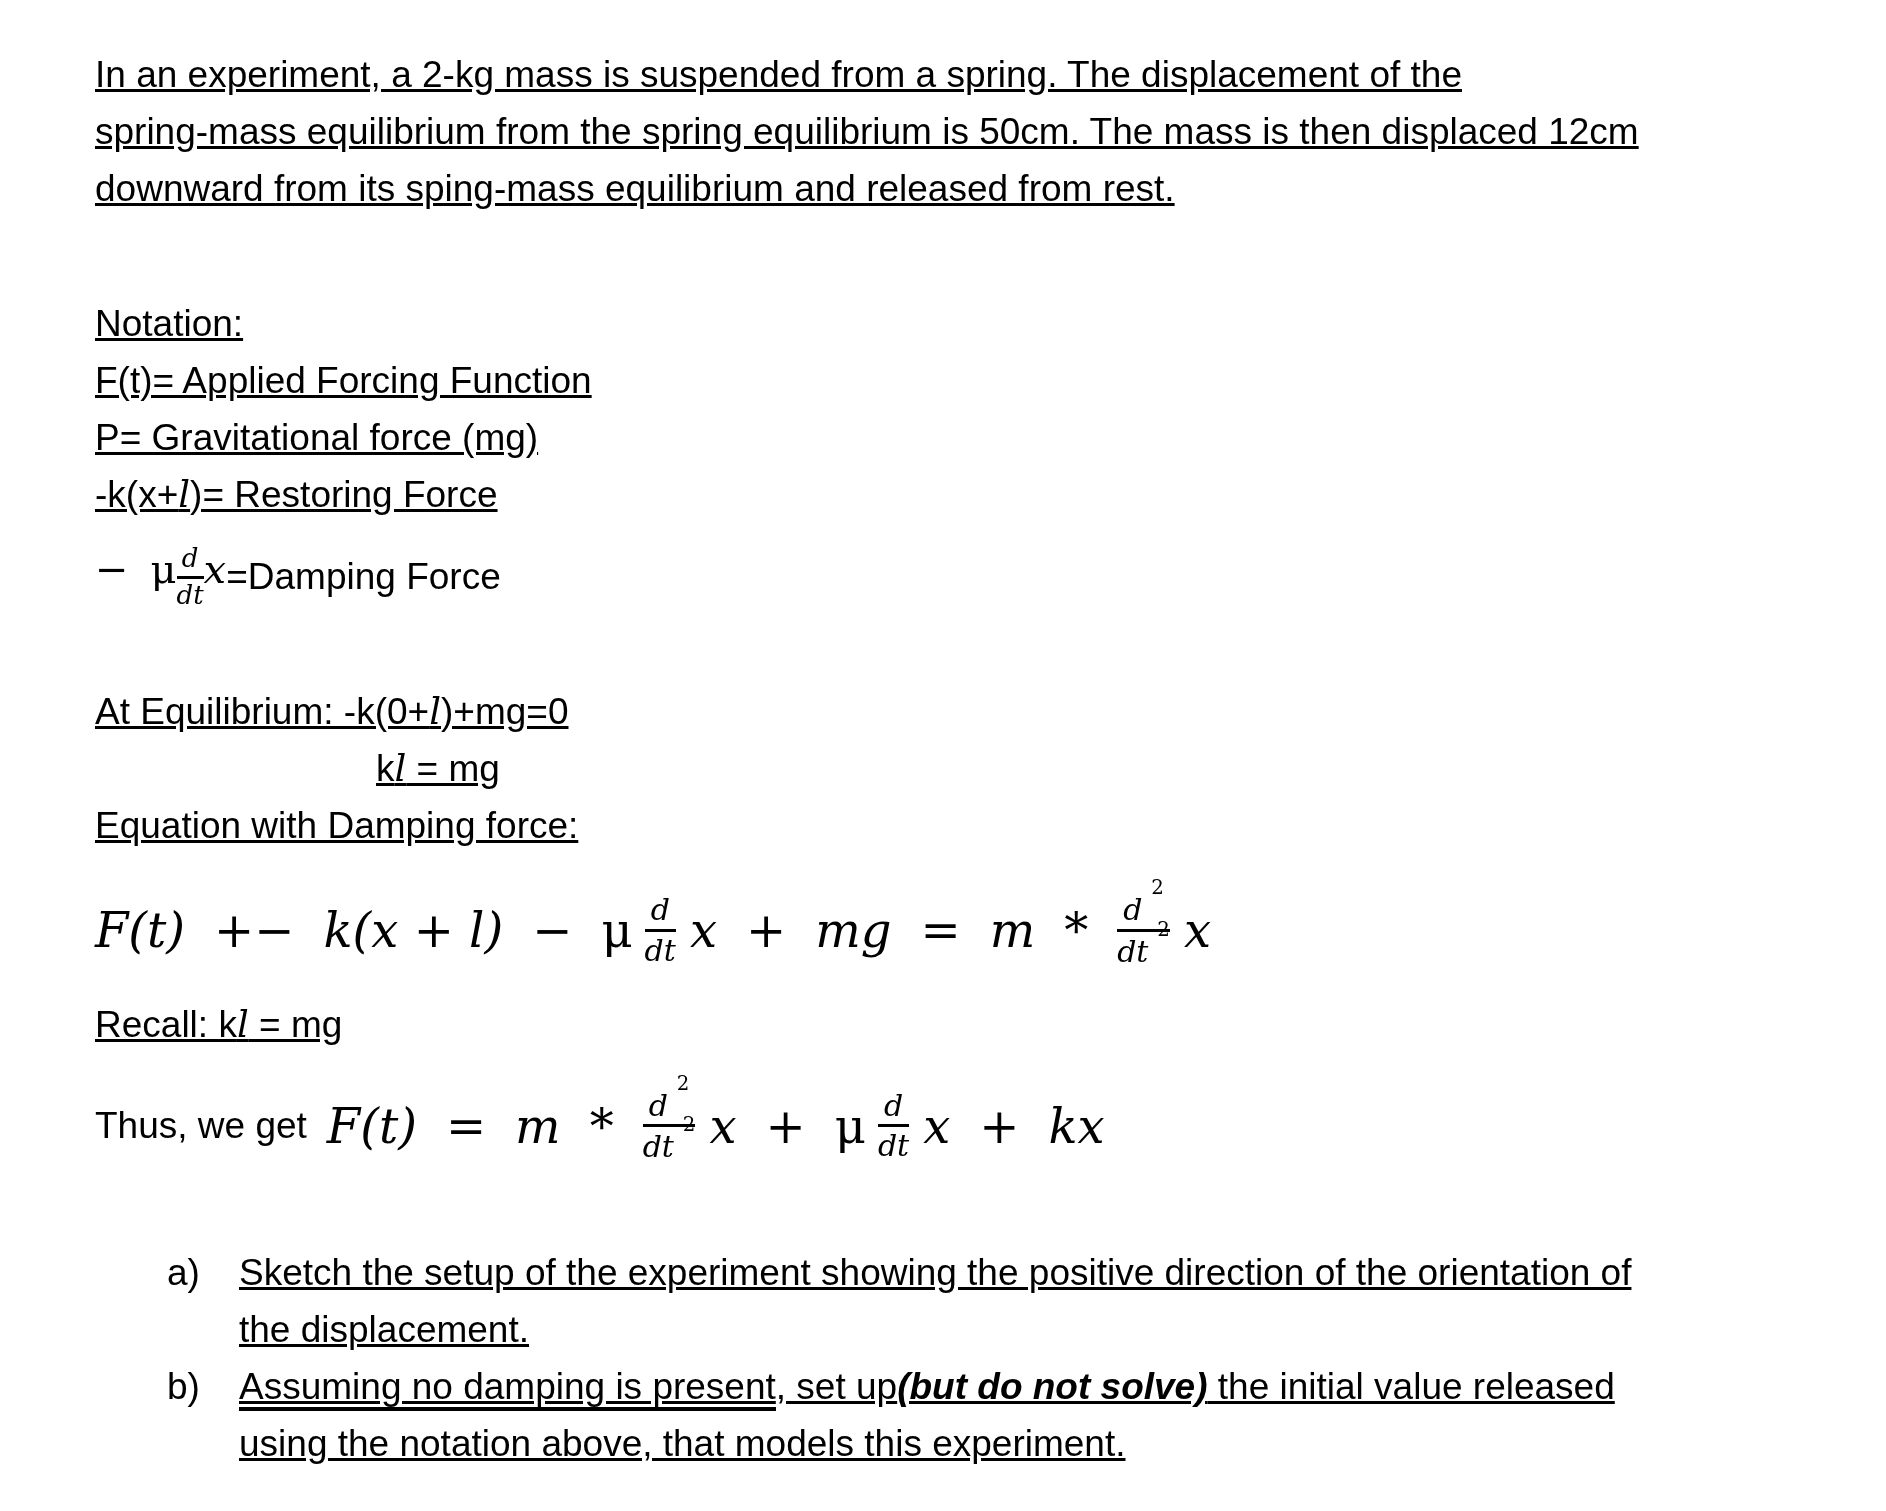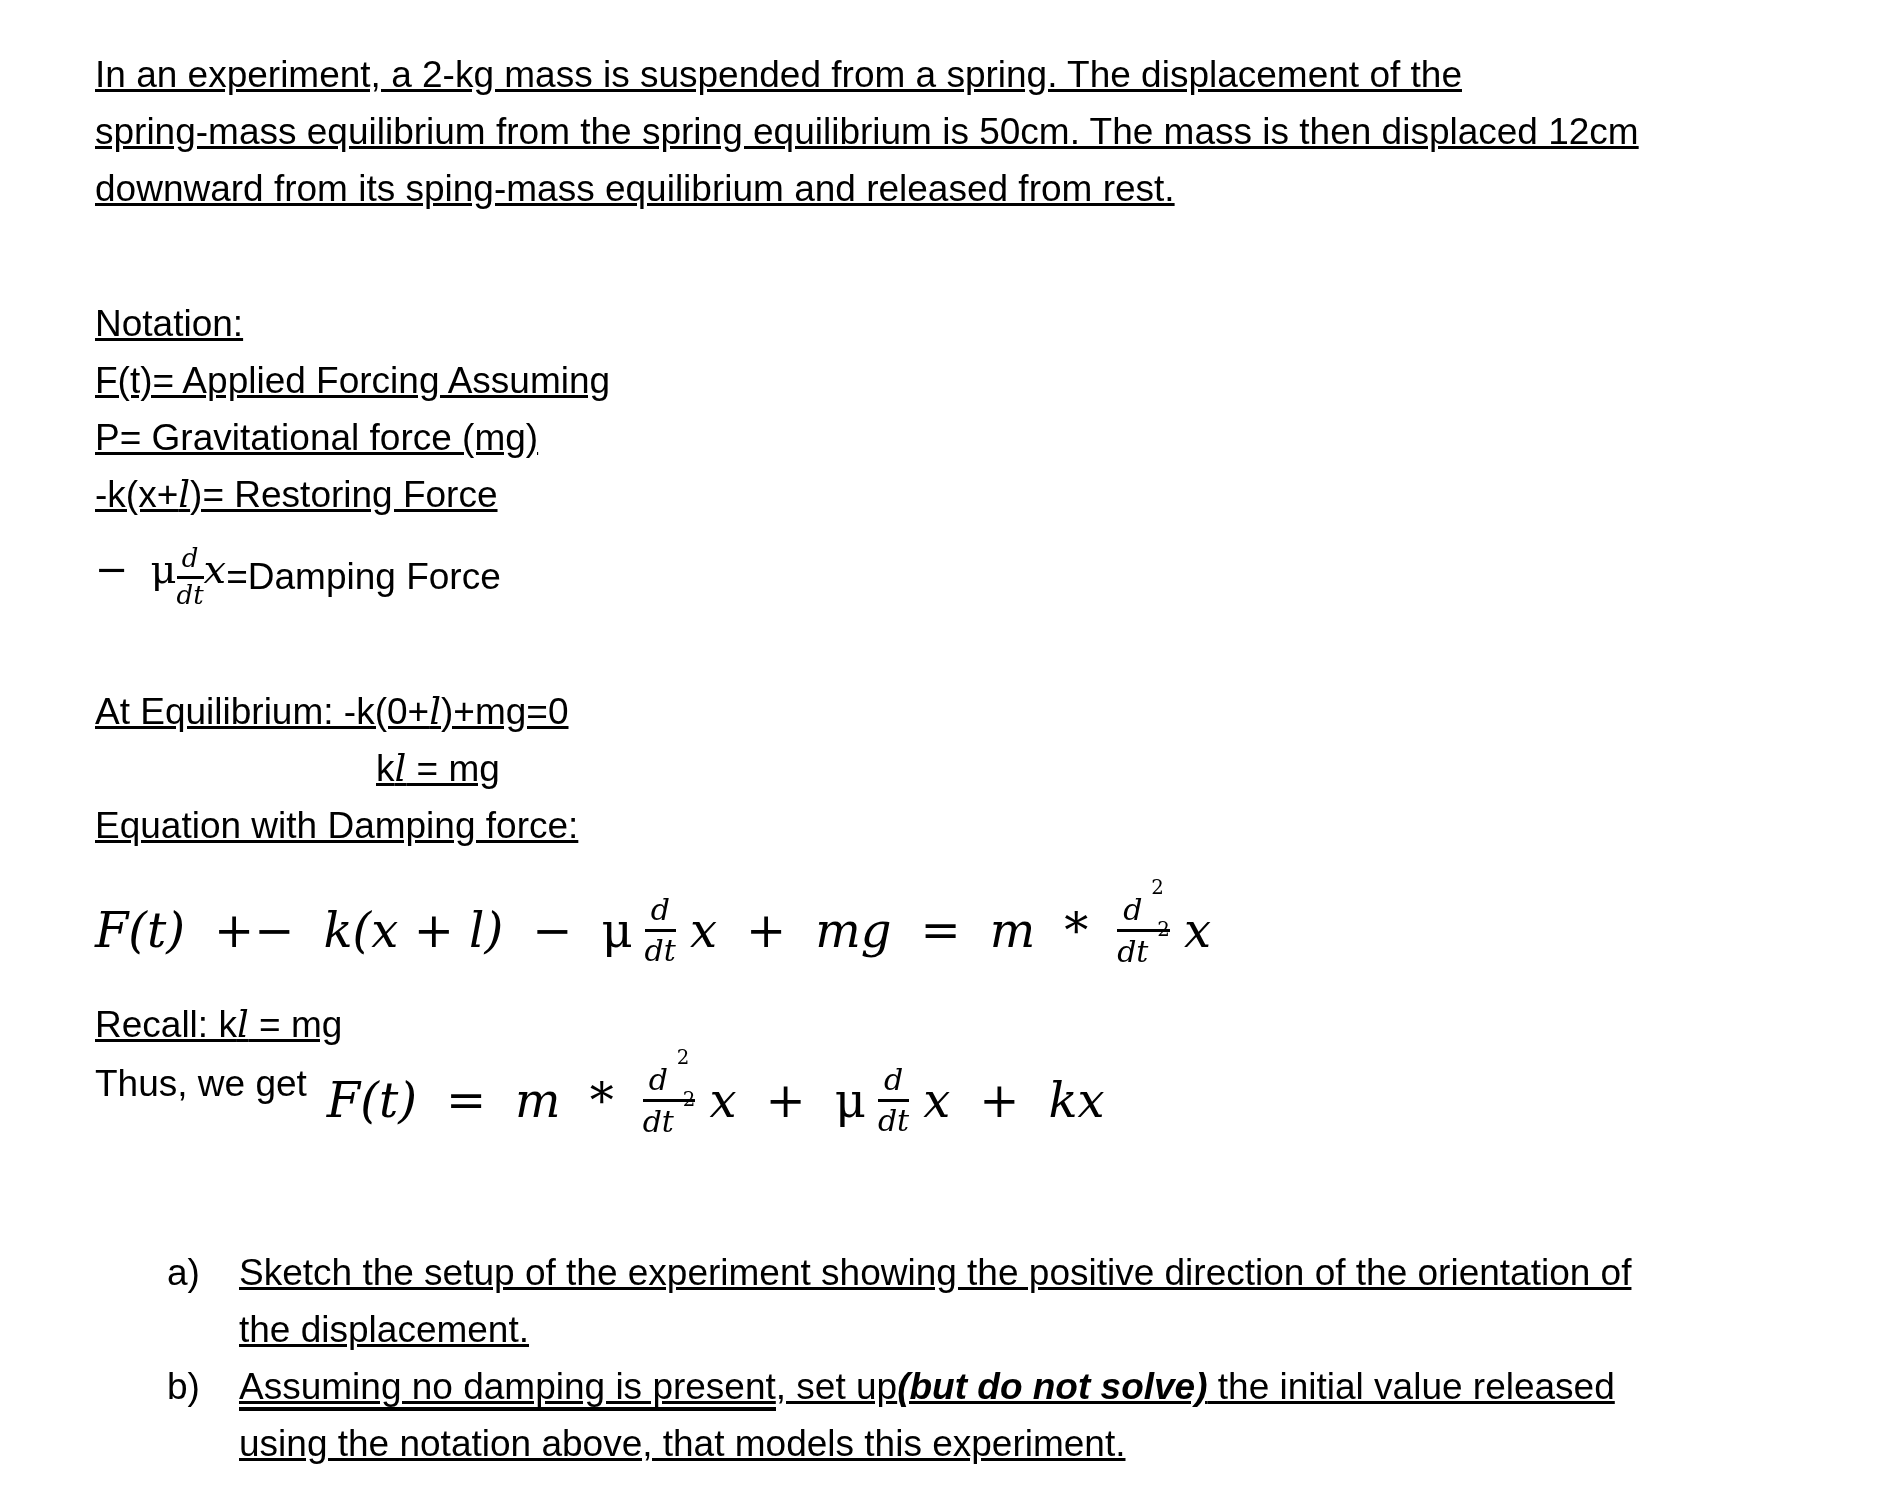--- a/index.html
+++ b/index.html
@@ -75,21 +75,21 @@
   .display-eq .frac { font-size: 30px; vertical-align: -0.62em; display: inline-block; }
   .tok { margin-right: 17px; }
   .tok-tightL { margin-left: 2px; }
   .op { font-style: normal; }
   .mu-tok { font-style: normal; margin-right: 0; }
   .recall-line { margin-top: 6px; }
   .thus-row {
     margin-top: 10px;
     height: 125px;
     display: flex;
-    align-items: flex-start;
+    align-items: center;
   }
   .thus-label { font-size: 37px; margin-right: 20px; }
   .thus-math {
     font-family: "DejaVu Serif", serif;
     font-style: italic;
     font-size: 48px;
     display: flex;
     align-items: center;
   }
   .thus-math .frac { font-size: 30px; }
@@ -117,21 +117,21 @@
 <div class="page">
 
   <div class="intro">
     <div class="line">In an experiment, a 2-kg mass is suspended from a spring. The displacement of the</div>
     <div class="line">spring-mass equilibrium from the spring equilibrium is 50cm. The mass is then displaced 12cm</div>
     <div class="line">downward from its sping-mass equilibrium and released from rest.</div>
   </div>
 
   <div class="notation">
     <div class="line">Notation:</div>
-    <div class="line">F(t)= Applied Forcing Assuming</div>
+    <div class="line">F(t)= Applied Forcing Function</div>
     <div class="line">P= Gravitational force (mg)</div>
     <div class="line"><span>-k(x+</span><span class="ml">l</span><span>)= Restoring Force</span></div>
     <div class="damping-line">
       <span class="dmath"><span class="minus">−</span><span class="mu">μ</span><span class="frac"><span class="num">d</span><span class="den">dt</span></span><span>x</span></span>
         <span class="sans-eq">=Damping Force</span>
     </div>
   </div>
 
   <div class="equilibrium">
     <div class="line"><span>At Equilibrium: -k(0+</span><span class="ml">l</span><span>)+mg=0</span></div>

